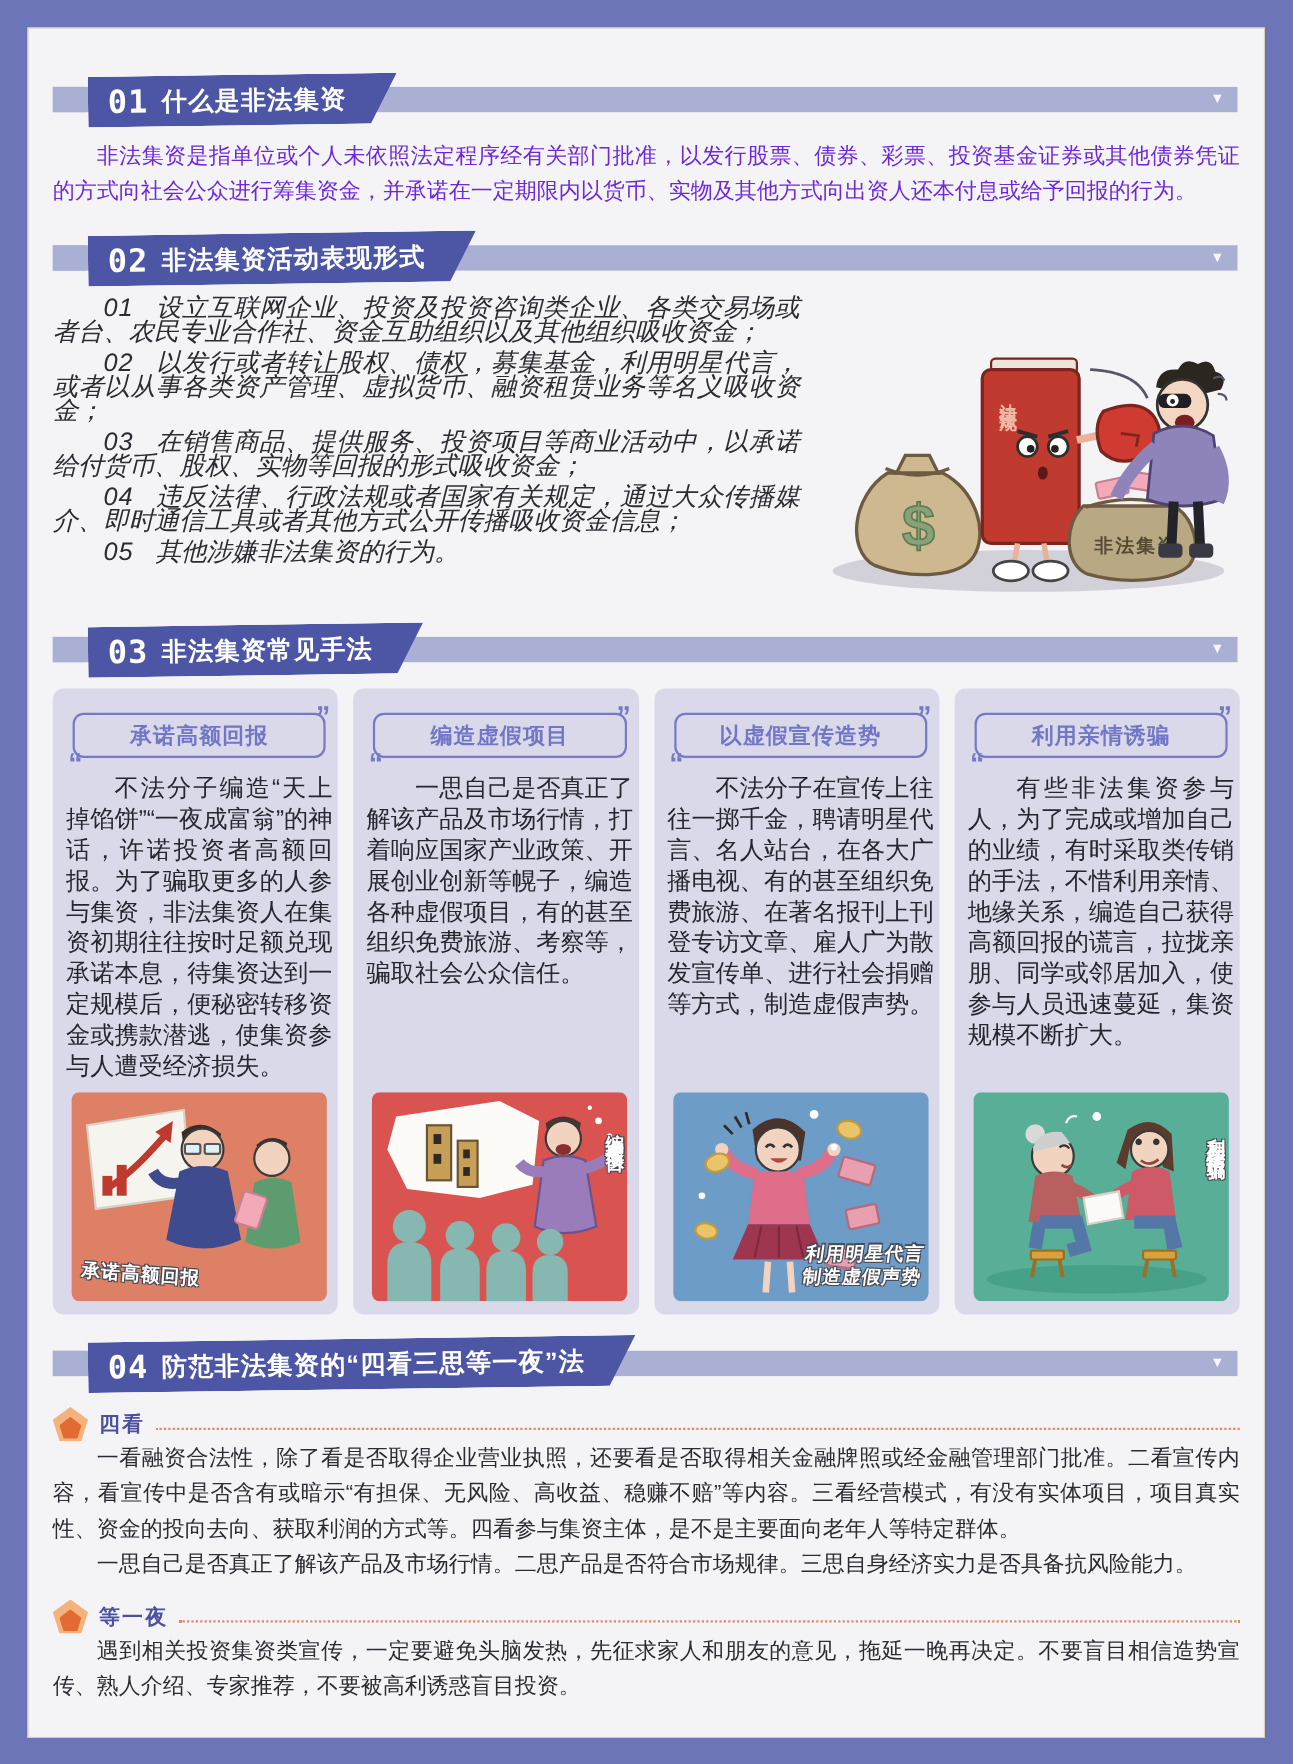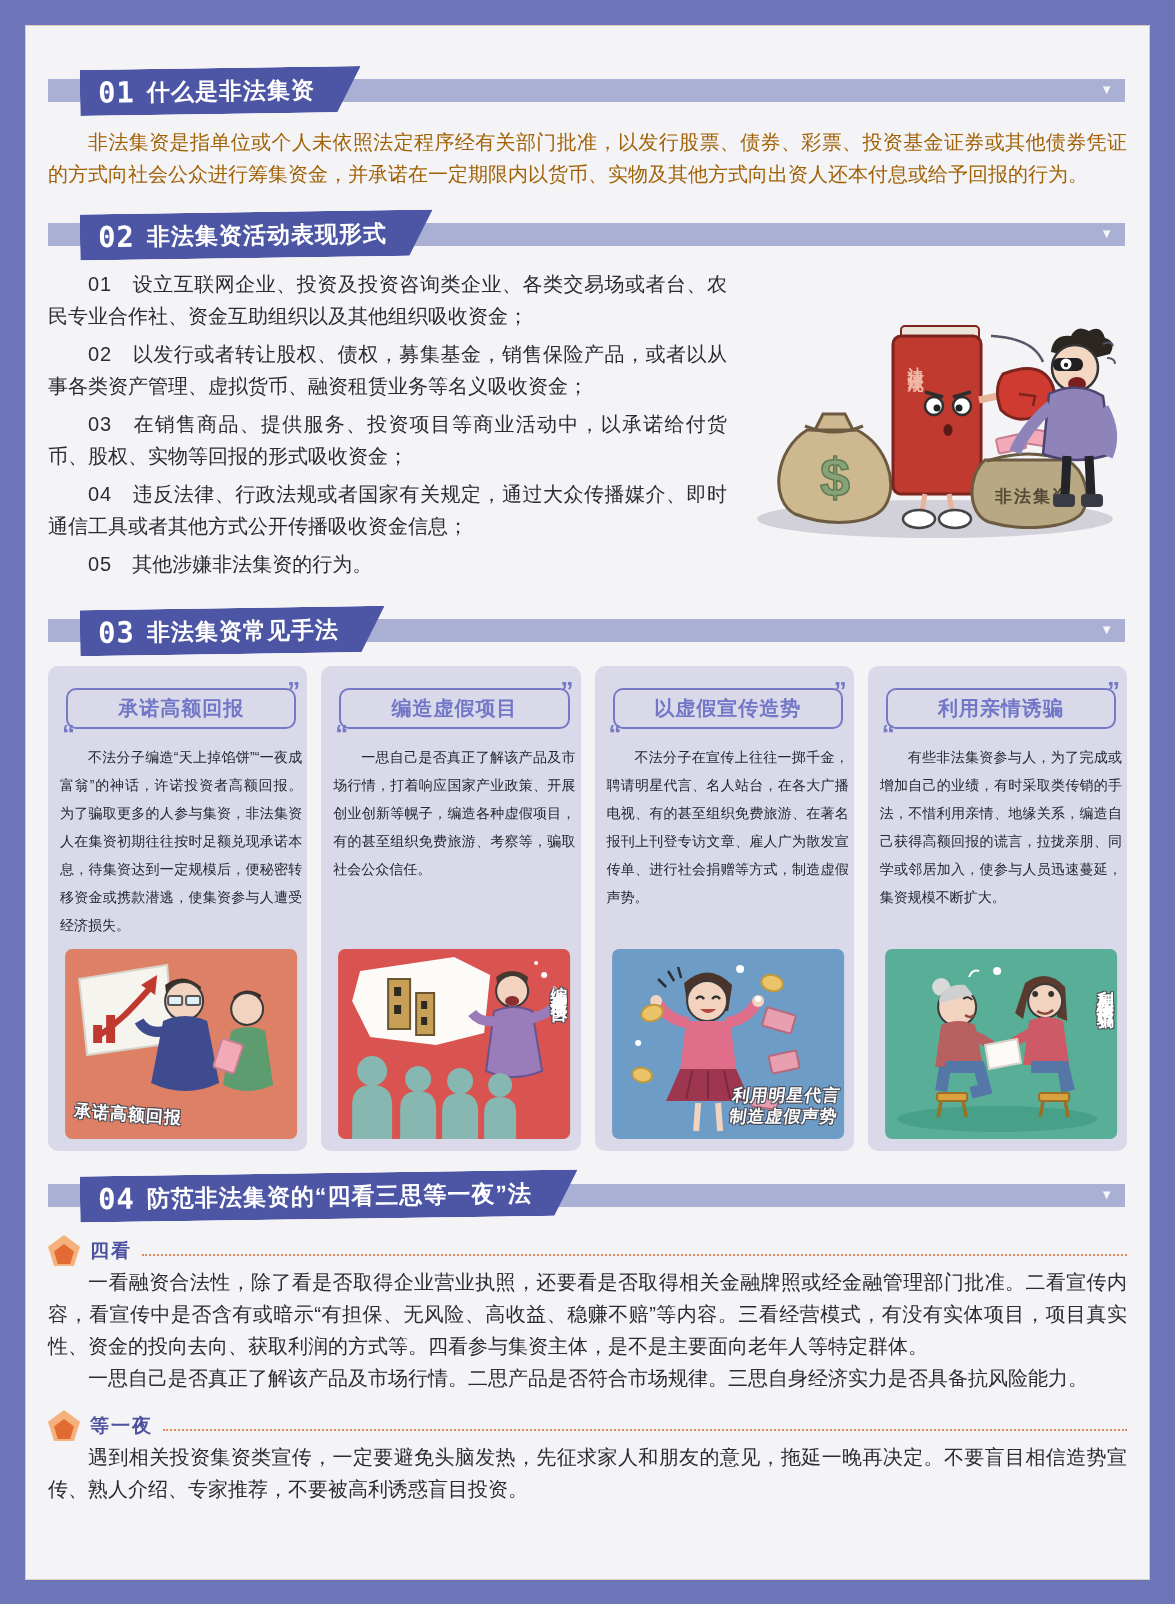--- a/index.html
+++ b/index.html
@@ -41,48 +41,48 @@
     padding:0 46px 0 18px;
     clip-path:polygon(0 0,100% 0,calc(100% - 24px) 100%,0 100%);
     transform:rotate(-0.8deg);
   }
   .sec-num { font-size:29px; font-weight:bold; letter-spacing:1px; font-family:"DejaVu Sans Mono",monospace; }
   .sec-title { font-size:23px; font-weight:bold; letter-spacing:1px; }
 
   
   .para {
     font-size:20px; line-height:32px; text-align:justify;
-    text-indent:2em; margin-top:12px; color:#a16207;
+    text-indent:2em; margin-top:12px; color:#6d28d9;
   }
 
   
   .s2-content { display:flex; margin-top:10px; gap:8px; }
   .s2-list { flex:1; }
-  .s2-item { font-size:20px; line-height:32px; text-align:justify; text-indent:2em; margin-bottom:6px; }
+  .s2-item { font-size:23px; line-height:22px; text-align:justify; text-indent:2em; margin-bottom:6px;font-style:italic; }
   .s2-item .inum { margin-right:20px; letter-spacing:1px; }
   .s2-illus { width:392px; height:272px; flex:none; margin-top:6px; }
 
   
   .cards { display:flex; gap:14px; margin-top:12px; }
   .card {
     flex:1; background:#d9d9ea; border-radius:10px;
     padding:14px 5px 12px 12px; display:flex; flex-direction:column;
   }
   .badge-wrap { position:relative; margin:8px 6px 2px 6px; }
   .badge {
     border:2px solid #7579c6; border-radius:10px;
     color:#7276c6; font-size:20px; font-weight:bold;
     text-align:center; padding:5px 0; letter-spacing:1px;
     background:transparent;
   }
   .badge-q { position:absolute; color:#7579c6; font-size:26px; font-weight:bold; line-height:10px; }
   .badge-q.top { right:-4px; top:-2px; }
   .badge-q.bottom { left:-4px; bottom:-10px; }
   .card-body {
-    font-size:14px; line-height:28px; text-align:justify;
+    font-size:22px; line-height:28px; text-align:justify;
     text-indent:2em; margin-top:12px; color:#26262e; flex:1;
   }
   .card-illus { position:relative; width:100%; height:190px; margin-top:10px; }
   .card-illus svg { display:block; width:100%; height:100%; }
   .cap {
     position:absolute; color:#ffffff; font-weight:bold; font-size:17px;
     text-shadow:1px 1px 0 #4a4a55, -1px 1px 0 #4a4a55, 1px -1px 0 #4a4a55, -1px -1px 0 #4a4a55;
     letter-spacing:1px; line-height:21px;
   }
   .cap.vert { writing-mode:vertical-rl; letter-spacing:4px; }
@@ -128,21 +128,21 @@
     <span class="sec-tab"></span>
     <div class="sec-banner">
       <span class="sec-num">02</span>
       <span class="sec-title">非法集资活动表现形式</span>
     </div>
   </div>
 
   <div class="s2-content">
     <div class="s2-list">
       <p class="s2-item"><span class="inum">01</span><span>设立互联网企业、投资及投资咨询类企业、各类交易场或者台、农民专业合作社、资金互助组织以及其他组织吸收资金；</span></p>
-      <p class="s2-item"><span class="inum">02</span><span>以发行或者转让股权、债权，募集基金，销售保险产品，或者以从事各类资产管理、虚拟货币、融资租赁业务等名义吸收资金；</span></p>
+      <p class="s2-item"><span class="inum">02</span><span>以发行或者转让股权、债权，募集基金，利用明星代言，或者以从事各类资产管理、虚拟货币、融资租赁业务等名义吸收资金；</span></p>
       <p class="s2-item"><span class="inum">03</span><span>在销售商品、提供服务、投资项目等商业活动中，以承诺给付货币、股权、实物等回报的形式吸收资金；</span></p>
       <p class="s2-item"><span class="inum">04</span><span>违反法律、行政法规或者国家有关规定，通过大众传播媒介、即时通信工具或者其他方式公开传播吸收资金信息；</span></p>
       <p class="s2-item"><span class="inum">05</span><span>其他涉嫌非法集资的行为。</span></p>
     </div>
 
     <svg class="s2-illus" viewBox="0 0 392 272">
       <ellipse cx="200" cy="245" rx="178" ry="19" fill="#d2d1da"></ellipse>
 
       <g>
         <path d="M72,156 C40,176 34,226 60,240 C96,254 138,250 150,232 C164,210 152,172 122,156 Z" fill="#cdb88f" stroke="#6d5b41" stroke-width="3"></path>

